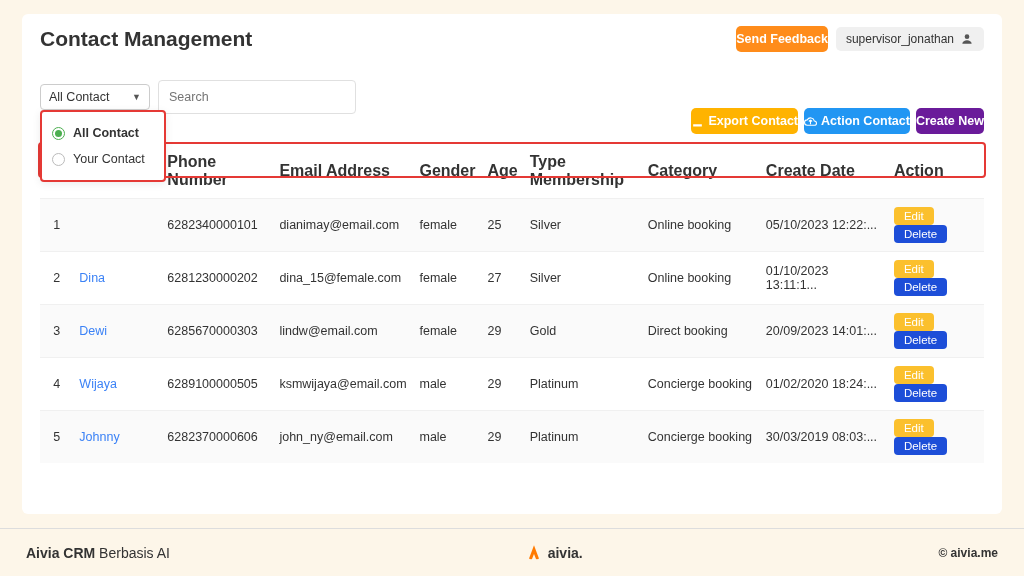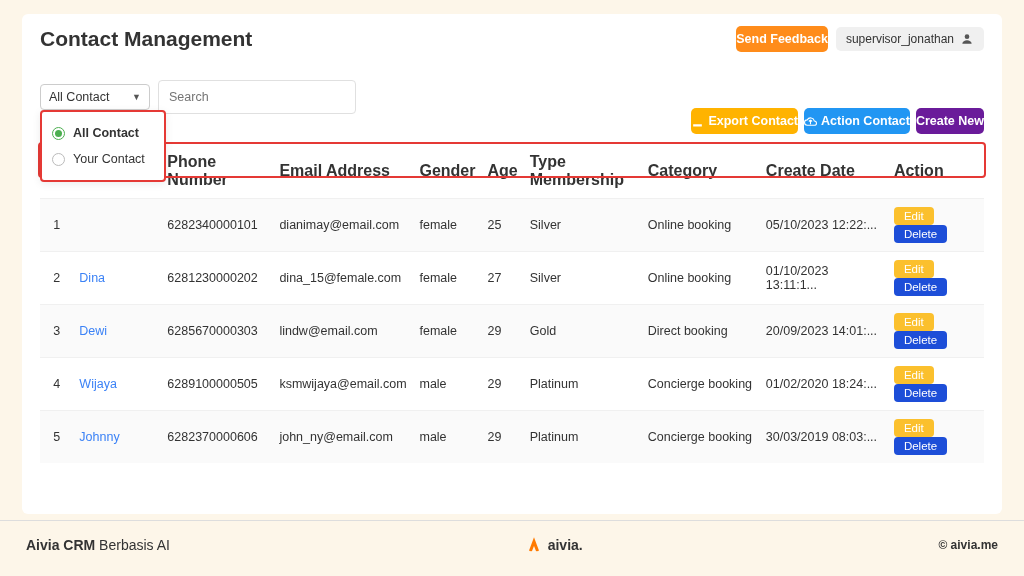--- a/index.html
+++ b/index.html
@@ -58,21 +58,21 @@
 th { text-align: left; font-size: 16px; font-weight: 700; padding: 9px 6px; background: #fff; }
 td { padding: 8px 6px; font-size: 12.5px; border-top: 1px solid #f0f0f0; }
 tbody tr:nth-child(odd) td { background: #fafafa; }
 tbody tr:nth-child(even) td { background: #fff; }
 td.idx { width: 28px; text-align: center; }
 td .link { color: #3b82f6; }
 .act-btn { border: none; border-radius: 4px; padding: 3px 10px; font-size: 11.5px; color: #fff; cursor: pointer; }
 .edit { background: #fbc02d; margin-right: 4px; }
 .delete { background: #1d4ed8; }
 .footer {
-  position: absolute; left: 0; right: 0; bottom: 8px; height: 48px;
+  position: absolute; left: 0; right: 0; bottom: 0; height: 48px;
   border-top: 1px solid #ddd;
   display: flex; align-items: center; justify-content: space-between;
   padding: 0 26px; background: #fdf6e9;
 }
 .foot-left { font-size: 14px; }
 .foot-left strong { font-weight: 700; }
 .foot-center { display: flex; align-items: center; gap: 6px; font-weight: 700; font-size: 14px; }
 .foot-center svg { width: 16px; height: 16px; }
 .foot-right { font-size: 12px; font-weight: 600; }
 th:nth-child(1),td:nth-child(1){width:32px;}

